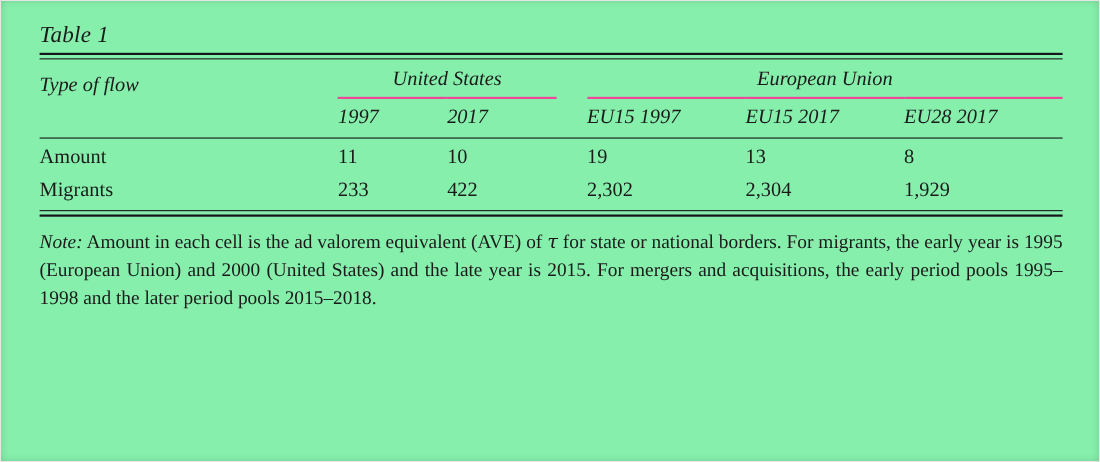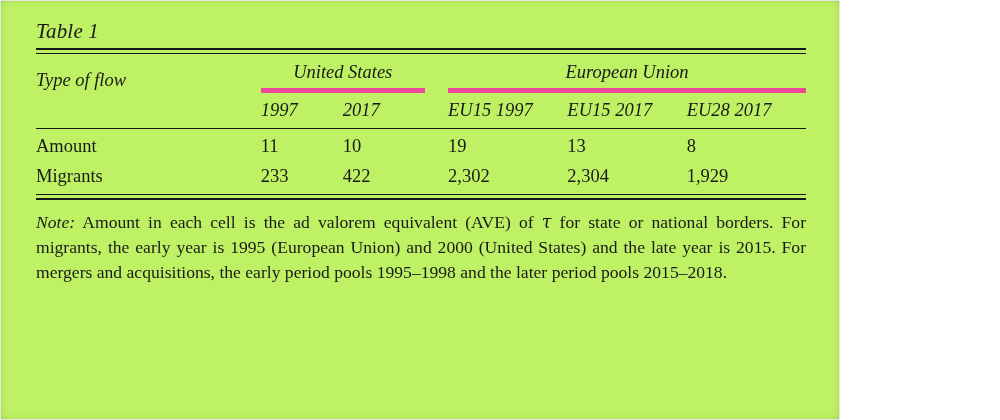--- a/index.html
+++ b/index.html
@@ -9,24 +9,24 @@
   }
   body {
     width: 1000px;
     height: 420px;
     font-family: "Liberation Serif", serif;
     color: #1a1a1a;
     overflow: hidden;
   }
   .page {
     position: relative;
-    width: 840px;
+    width: 1000px;
     height: 420px;
     box-sizing: border-box;
-    background: #bef264;
+    background: #86efac;
   }
   
   .page::before {
     content: "";
     position: absolute;
     inset: 0;
     pointer-events: none;
     box-shadow: inset 0 0 0 1px #e8e6e2,
                 inset 6px 0 10px -8px rgba(0,0,0,.28),
                 inset -6px 0 10px -8px rgba(0,0,0,.28),
@@ -90,21 +90,21 @@
   .col-gap    { width: 3.0%; }
   .col-eu     { width: 15.4%; text-align: center; }
 
   .grp-head {
     font-style: italic;
     font-size: 18.5px;
     text-align: center;
     padding-bottom: 5px !important;
   }
   .grp-underline {
-    border-bottom: 5px solid #ec4899;
+    border-bottom: 2px solid #ec4899;
   }
   .row-grp td { padding-top: 8px !important; }
 
   .sub-head {
     font-style: italic;
     font-size: 18.5px;
     text-align: left;
     padding-top: 7px !important;
     padding-bottom: 7px !important;
   }

